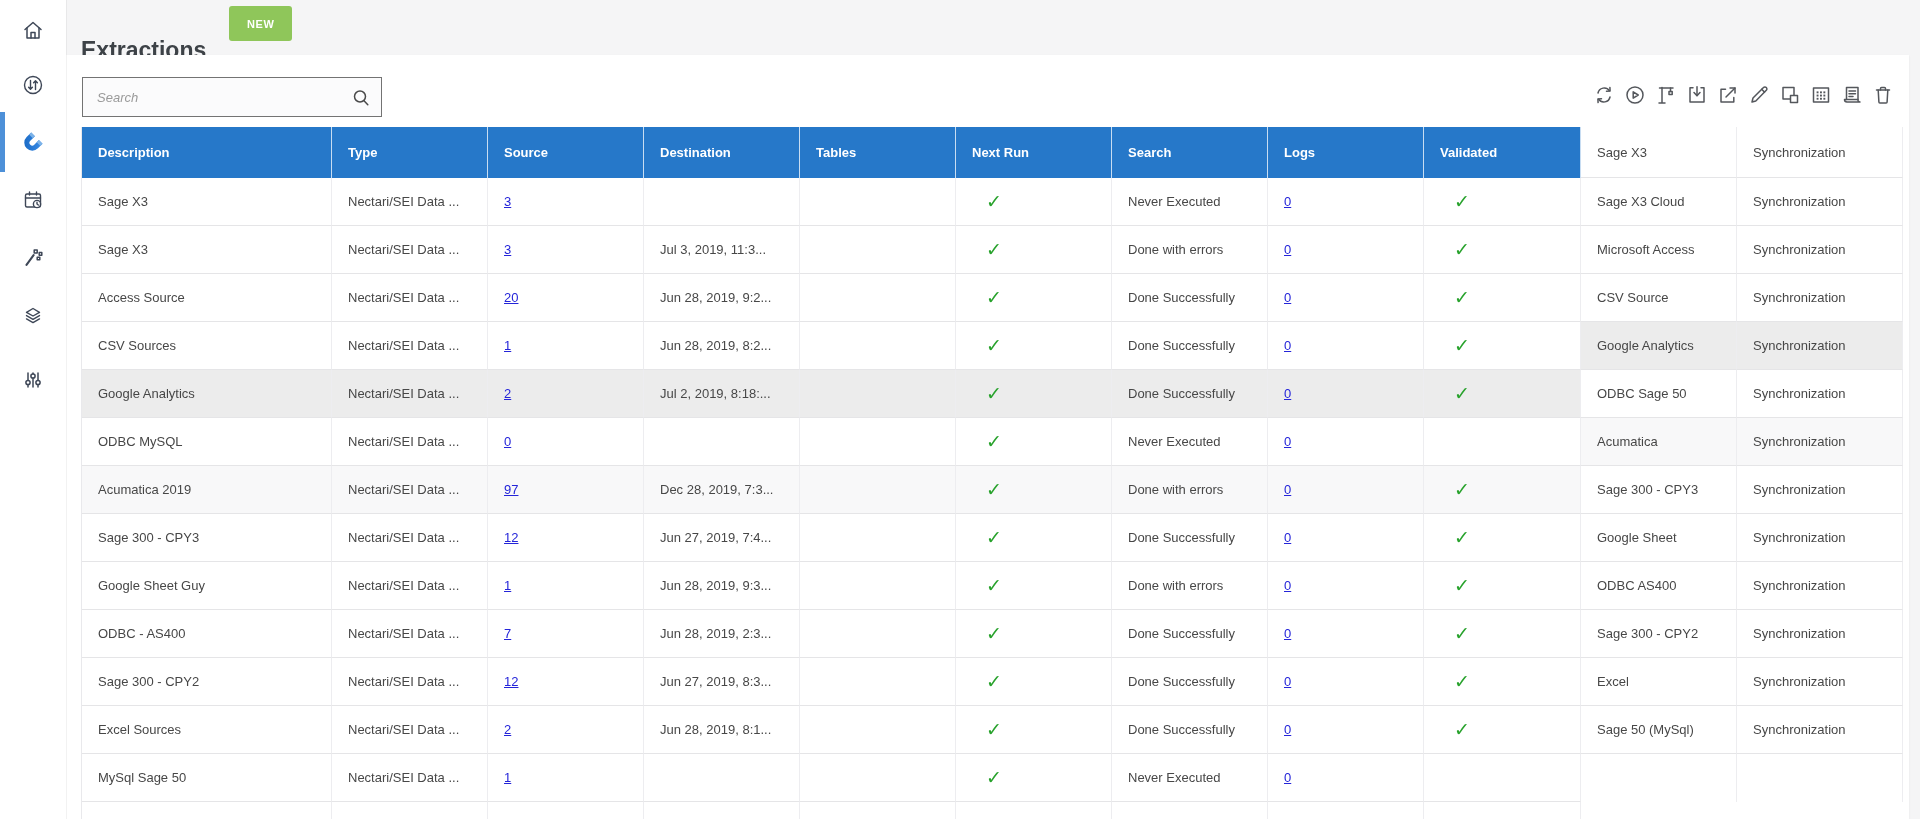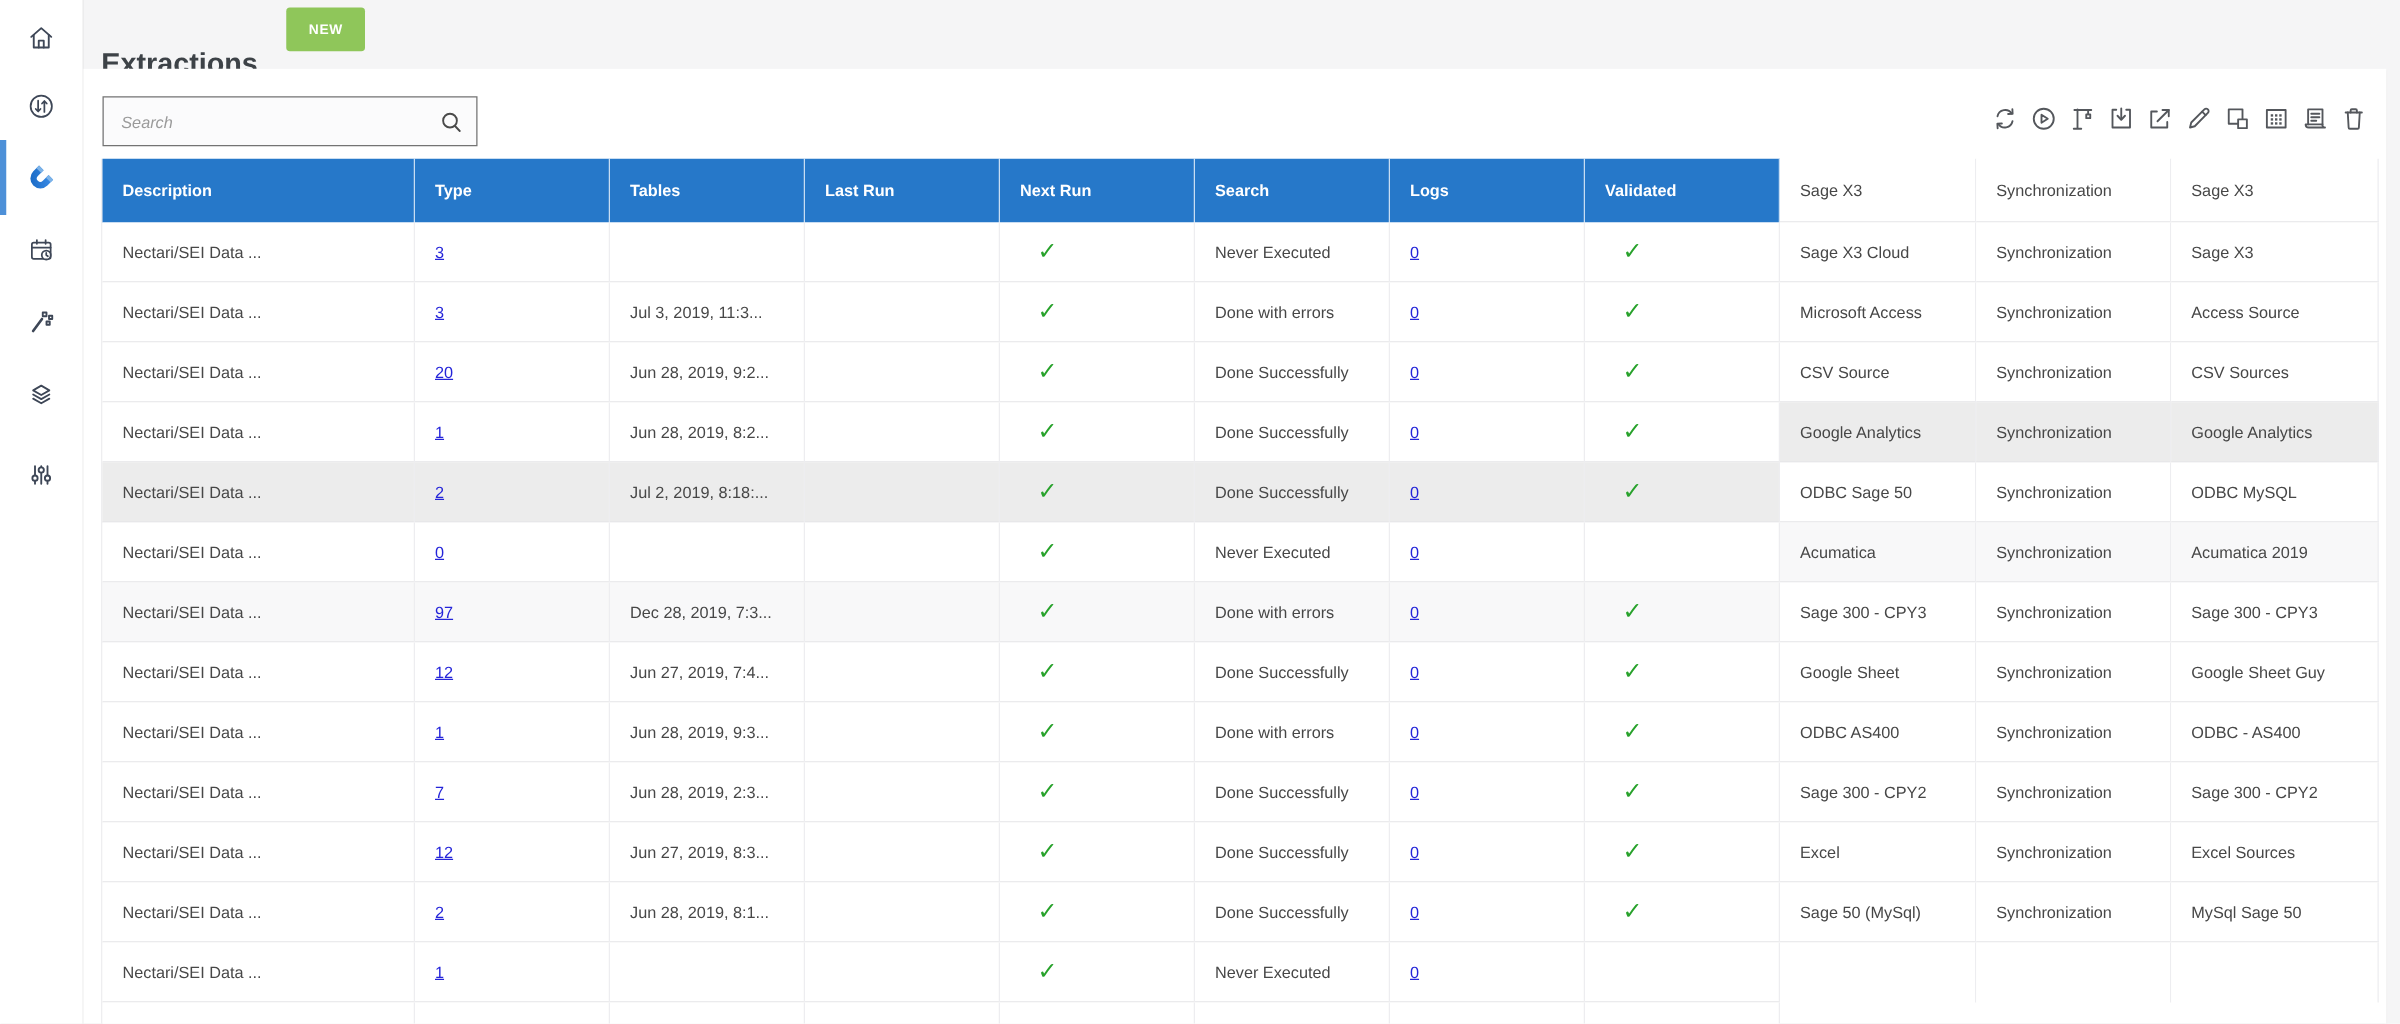--- a/index.html
+++ b/index.html
@@ -218,22 +218,23 @@
     <svg class="tool" viewBox="0 0 24 24" fill="none" stroke="#54575c" stroke-width="1.5" stroke-linecap="round" stroke-linejoin="round">
       <path d="M5.5 7 H18.5"></path>
         <path d="M9.5 7 V5.4 a1 1 0 0 1 1 -1 h3 a1 1 0 0 1 1 1 V7"></path>
       <path d="M7.2 7 l0.7 12 a1 1 0 0 0 1 1 h6.2 a1 1 0 0 0 1 -1 L16.8 7"></path>
     </svg>
   </div>
 
   <div class="grid" id="grid">
       <div class="hcell">Description</div>
       <div class="hcell">Type</div>
+      <div class="hcell">Source</div>
+      <div class="hcell">Destination</div>
       <div class="hcell">Tables</div>
-      <div class="hcell">Last Run</div>
       <div class="hcell">Next Run</div>
       <div class="hcell">Search</div>
       <div class="hcell">Logs</div>
       <div class="hcell">Validated</div>
       <div class="trow"><div class="cell">Sage X3</div><div class="cell">Synchronization</div><div class="cell">Sage X3</div><div class="cell">Nectari/SEI Data ...</div><div class="cell">
           <a class="lnk">3</a>
         </div><div class="cell"></div><div class="cell"></div><div class="cell ck">
           <span class="check">✓</span>
         </div><div class="cell">Never Executed</div><div class="cell">
           <a class="lnk">0</a>

